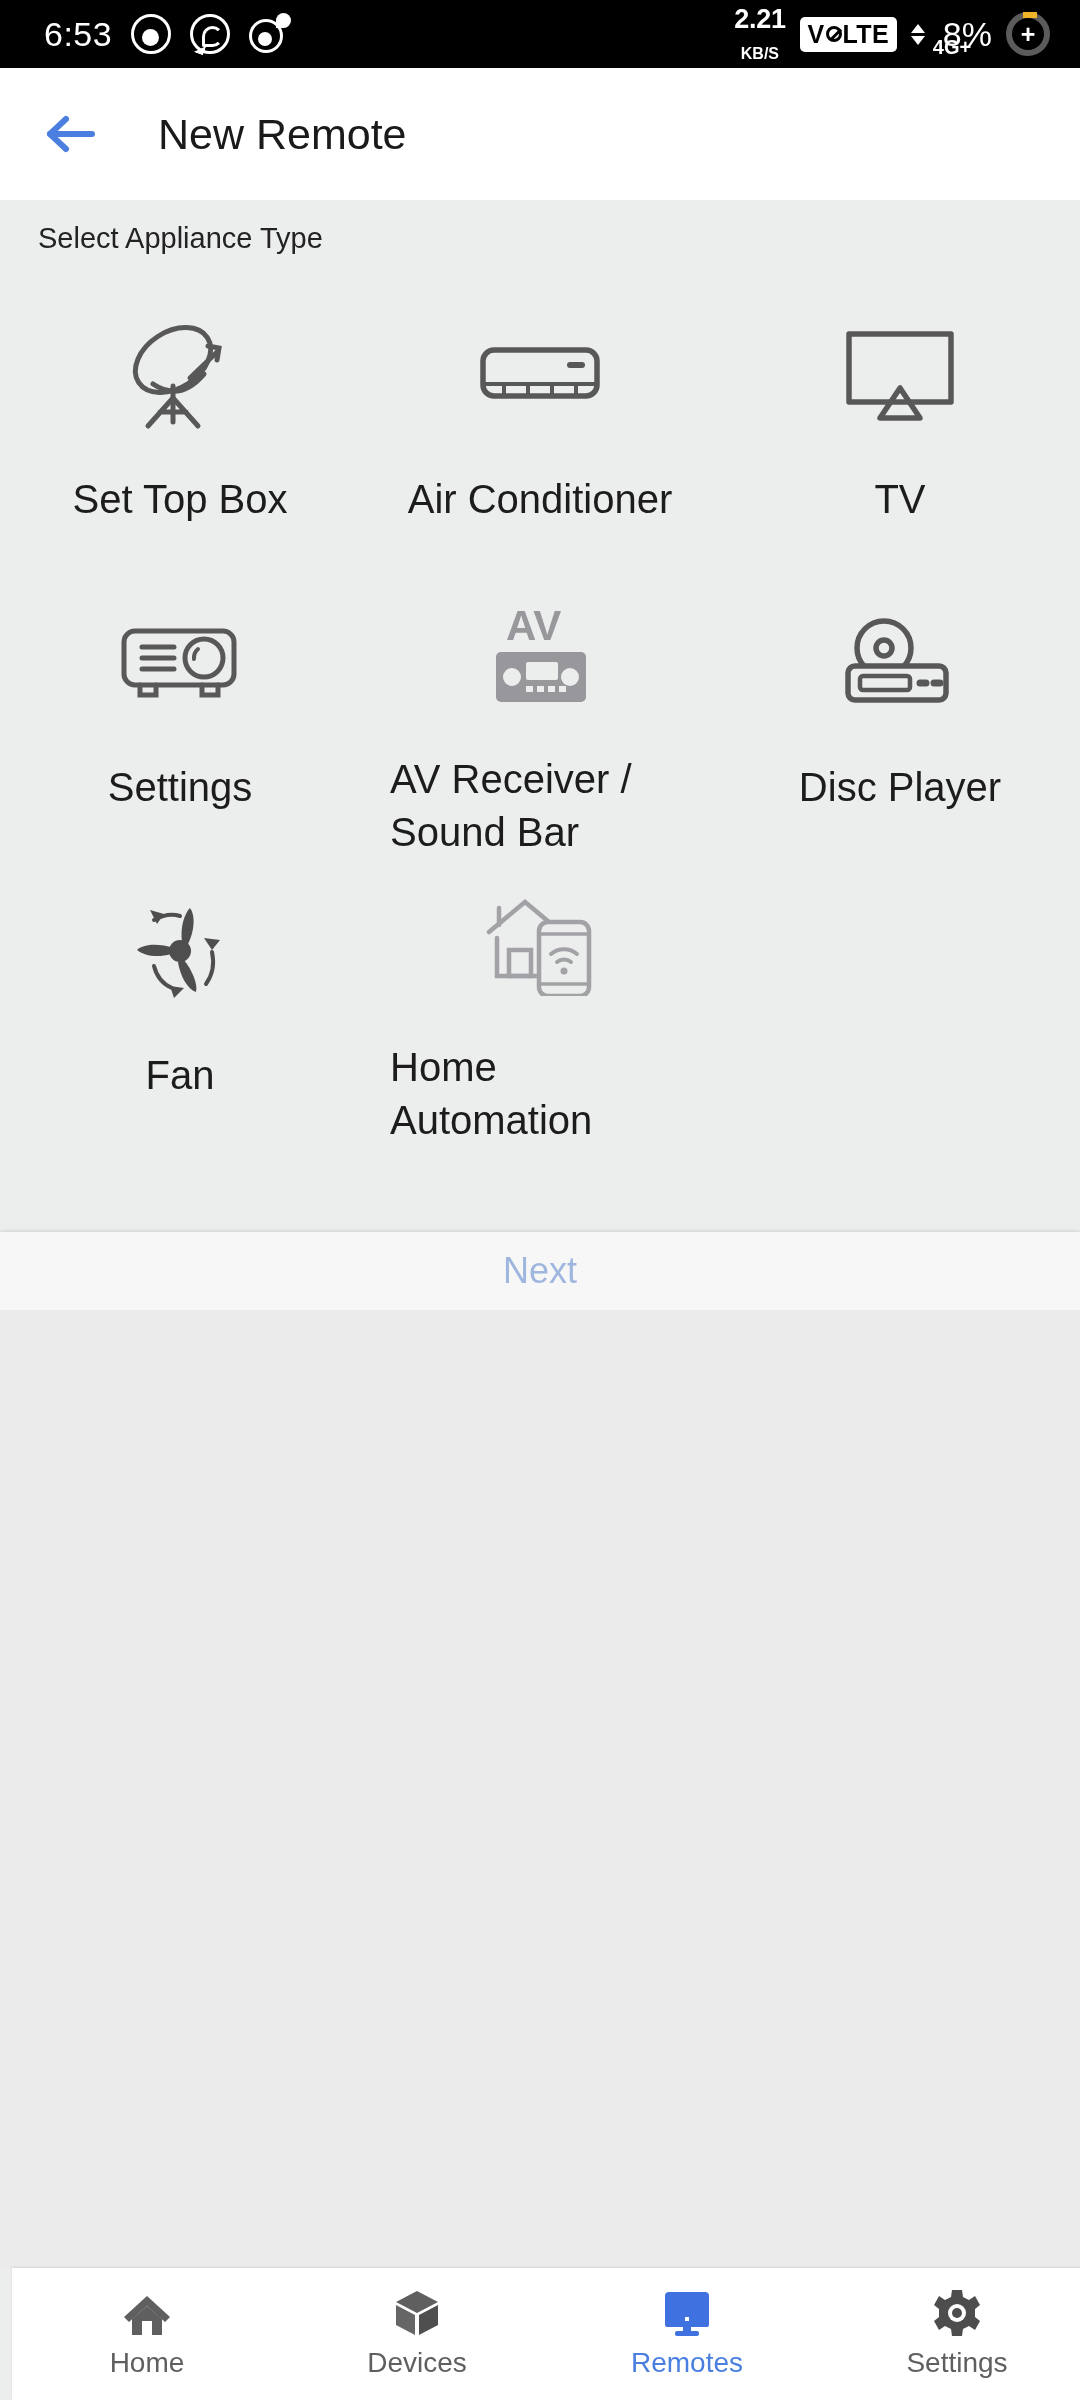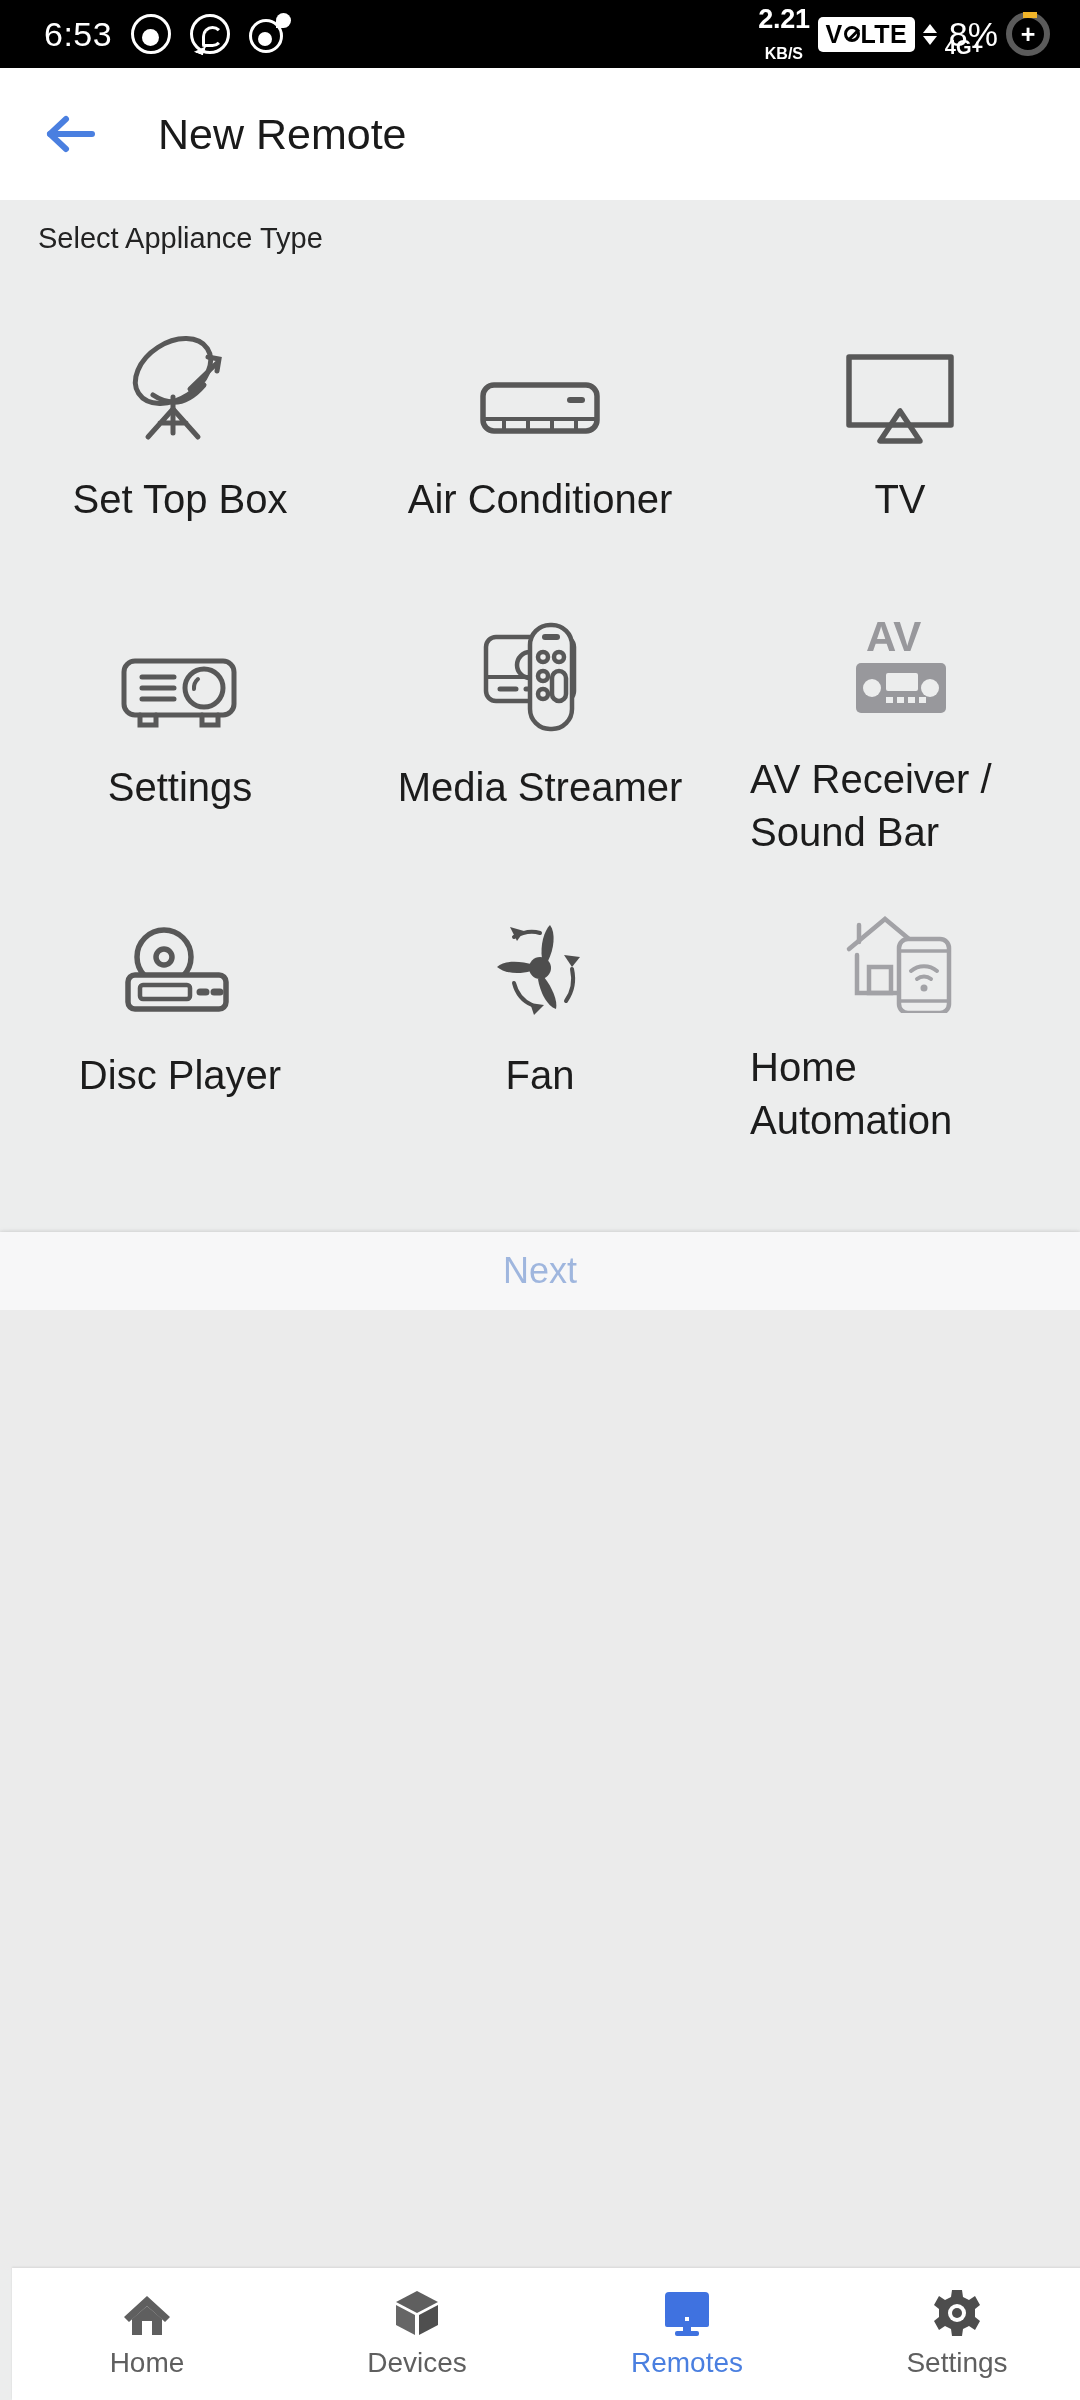--- a/index.html
+++ b/index.html
@@ -13,21 +13,21 @@
 
   
   .statusbar {
     position: absolute; top: 0; left: 0; width: 1080px; height: 68px;
     background: #000; color: #fff;
     display: flex; align-items: center; justify-content: space-between;
     padding: 0 30px 0 44px;
   }
   .sb-left { display: flex; align-items: center; gap: 19px; }
   .sb-clock { font-size: 34px; font-weight: 500; letter-spacing: .5px; }
-  .sb-right { display: flex; align-items: center; gap: 8px; }
+  .sb-right { display: flex; align-items: center; gap: 14px; }
 
   .ico-ring { width: 40px; height: 40px; border-radius: 50%; border: 3.5px solid #fff; position: relative; }
   .ico-ring::after { content:""; position:absolute; width:17px; height:17px; border-radius:50%;
     background:#fff; left:8px; top:12px; }
   .ico-wa { width: 40px; height: 40px; border-radius: 50%; border: 3.5px solid #fff; position: relative; }
   .ico-wa::before { content:""; position:absolute; left:9px; top:9px; width:15px; height:15px;
     border: 3.5px solid #fff; border-radius: 50% 50% 50% 2px; border-right-color: transparent; }
   .ico-wa::after { content:""; position:absolute; left:2px; bottom:-3px; width:10px; height:10px;
     background:#fff; transform: rotate(20deg); clip-path: polygon(0 100%, 100% 0, 100% 100%); }
   .ico-pin { position: relative; width: 42px; height: 42px; }
@@ -72,21 +72,21 @@
   }
   .backbtn { width: 70px; height: 70px; display:flex; align-items:center; justify-content:center; }
   .appbar .title { font-size: 43px; color: #1a1a1a; margin-left: 52px; font-weight: 400; }
 
   
   .content { position: absolute; top: 200px; left: 0; width: 1080px; height: 1110px; background: #eceded; }
   .section-label { font-size: 29px; color: #232323; padding: 22px 0 0 38px; }
 
   .grid { display: grid; grid-template-columns: repeat(3, 1fr); margin-top: 28px; }
   .cell { display: flex; flex-direction: column; align-items: center; padding-top: 22px; height: 288px; }
-  .cell .iconbox { height: 140px; display: flex; align-items: flex-end; justify-content: center; }
+  .cell .iconbox { height: 140px; display: flex; align-items: center; justify-content: center; }
   .cell .lbl { font-size: 40px; color: #1c1c1c; text-align: left; line-height: 1.32; margin-top: 28px; max-width: 300px; }
 
   
   .nextbar {
     position: absolute; top: 1232px; left: 0; width: 1080px; height: 78px;
     background: #f7f7f8; display:flex; align-items:center; justify-content:center;
     box-shadow: 0 -1px 3px rgba(0,0,0,0.07), 0 4px 9px rgba(0,0,0,0.20);
   }
   .nextbar .txt { font-size: 36px; color: #9fb6de; }
 
@@ -215,40 +215,20 @@
               <circle cx="86" cy="35" r="19"></circle>
               <path d="M80 26 A12 12 0 0 0 76 36" stroke-width="4"></path>
               <path d="M24 24 H56 M24 35 H56 M24 46 H56" stroke-width="5"></path>
               <path d="M22 62 V72 H38 V62 M84 62 V72 H100 V62"></path>
             </g>
           </svg>
         </div>
         <div class="lbl">Settings</div>
       </div>
 
-      <div class="cell">
-        <div class="iconbox">
-          <svg width="120" height="112" viewBox="0 0 120 112">
-            <g stroke="#585858" stroke-width="4.5" fill="none">
-              <rect x="6" y="16" width="88" height="64" rx="10"></rect>
-              <path d="M6 56 H94" stroke-width="4"></path>
-              <circle cx="50" cy="44" r="13"></circle>
-              <path d="M20 68 H36 M46 68 H52 M58 68 H62" stroke-width="5" stroke-linecap="round"></path>
-              <rect x="50" y="4" width="42" height="104" rx="20" fill="#eceded"></rect>
-              <path d="M65 16 H77" stroke-width="6" stroke-linecap="round"></path>
-              <circle cx="63" cy="36" r="5"></circle>
-                <circle cx="79" cy="36" r="5"></circle>
-              <circle cx="63" cy="55" r="5"></circle>
-                <circle cx="63" cy="73" r="5"></circle>
-              <rect x="72" y="50" width="14" height="30" rx="7"></rect>
-            </g>
-          </svg>
-        </div>
-        <div class="lbl">Media Streamer</div>
-      </div>
 
       <div class="cell">
         <div class="iconbox">
           <svg width="124" height="110" viewBox="0 0 124 110">
             <g fill="#98989c">
               <text x="28" y="36" font-family="Liberation Sans, sans-serif" font-size="42" font-weight="bold" fill="#98989c">AV</text>
               <rect x="18" y="48" width="90" height="50" rx="5"></rect>
             </g>
             <g fill="#eceded">
               <circle cx="34" cy="73" r="9"></circle>

